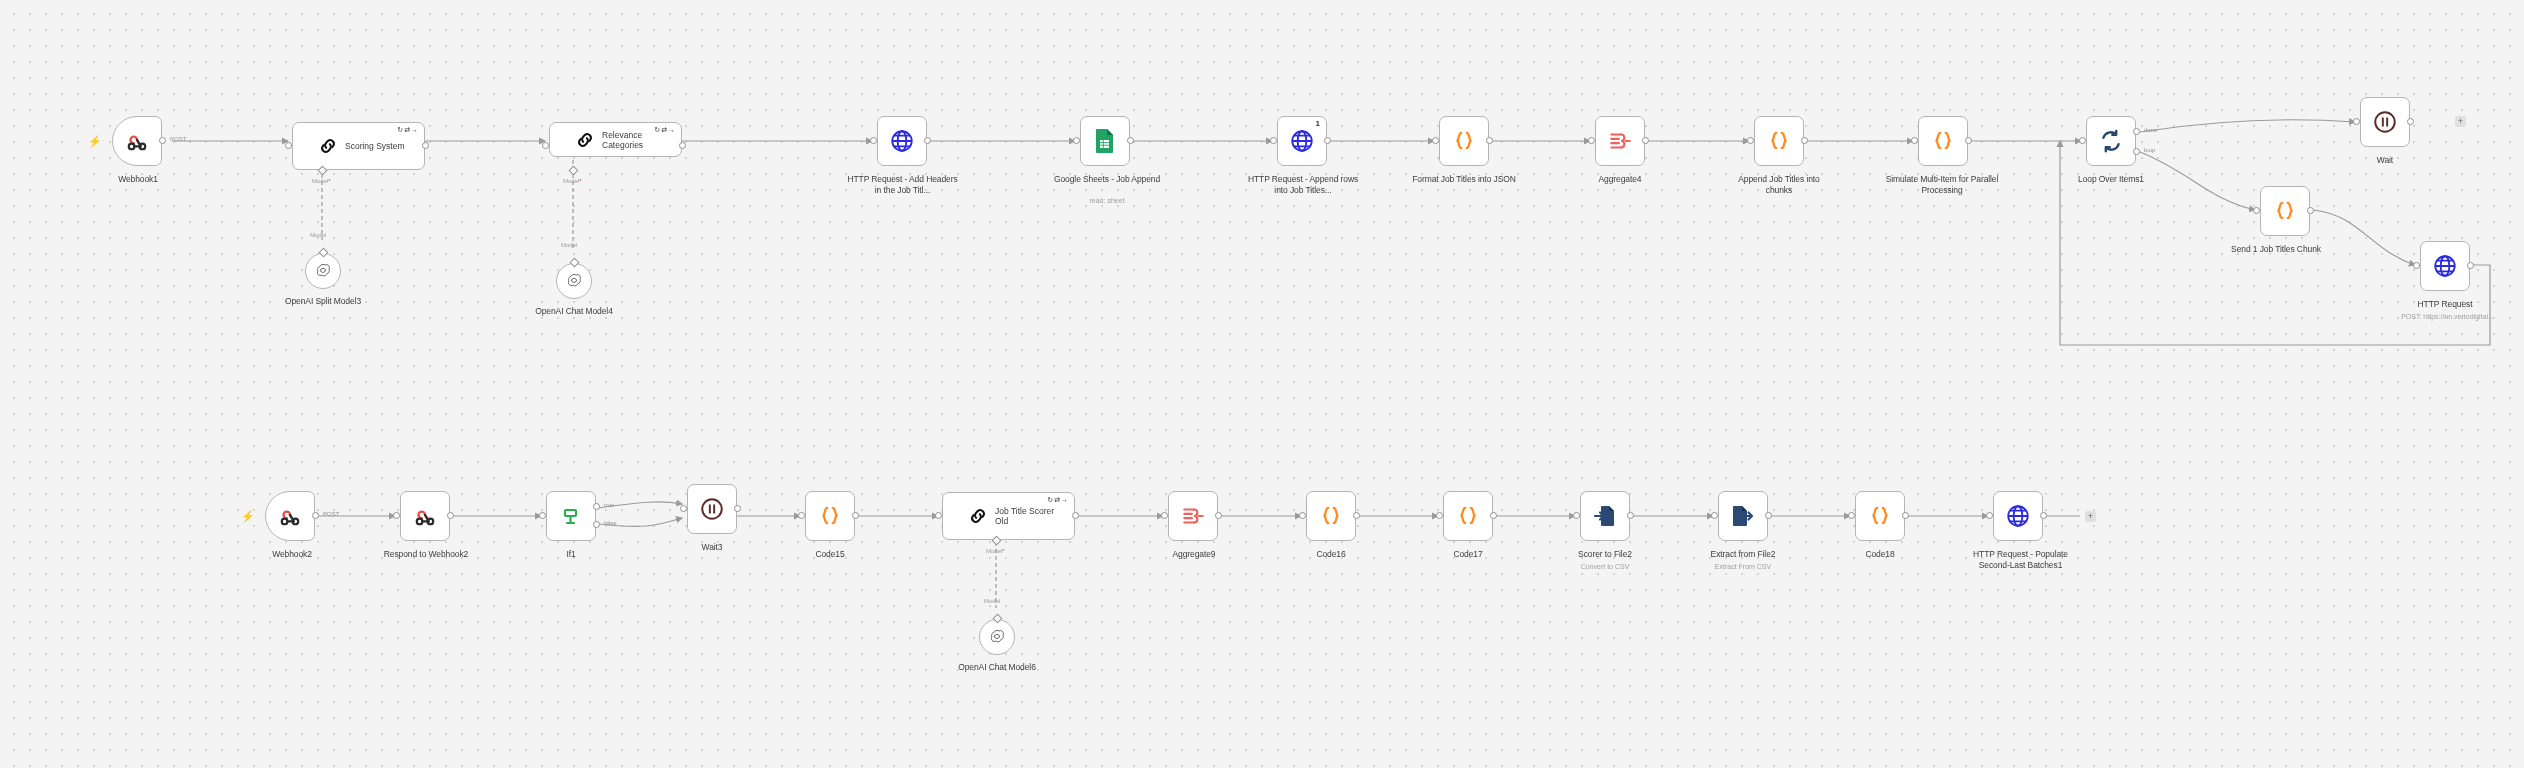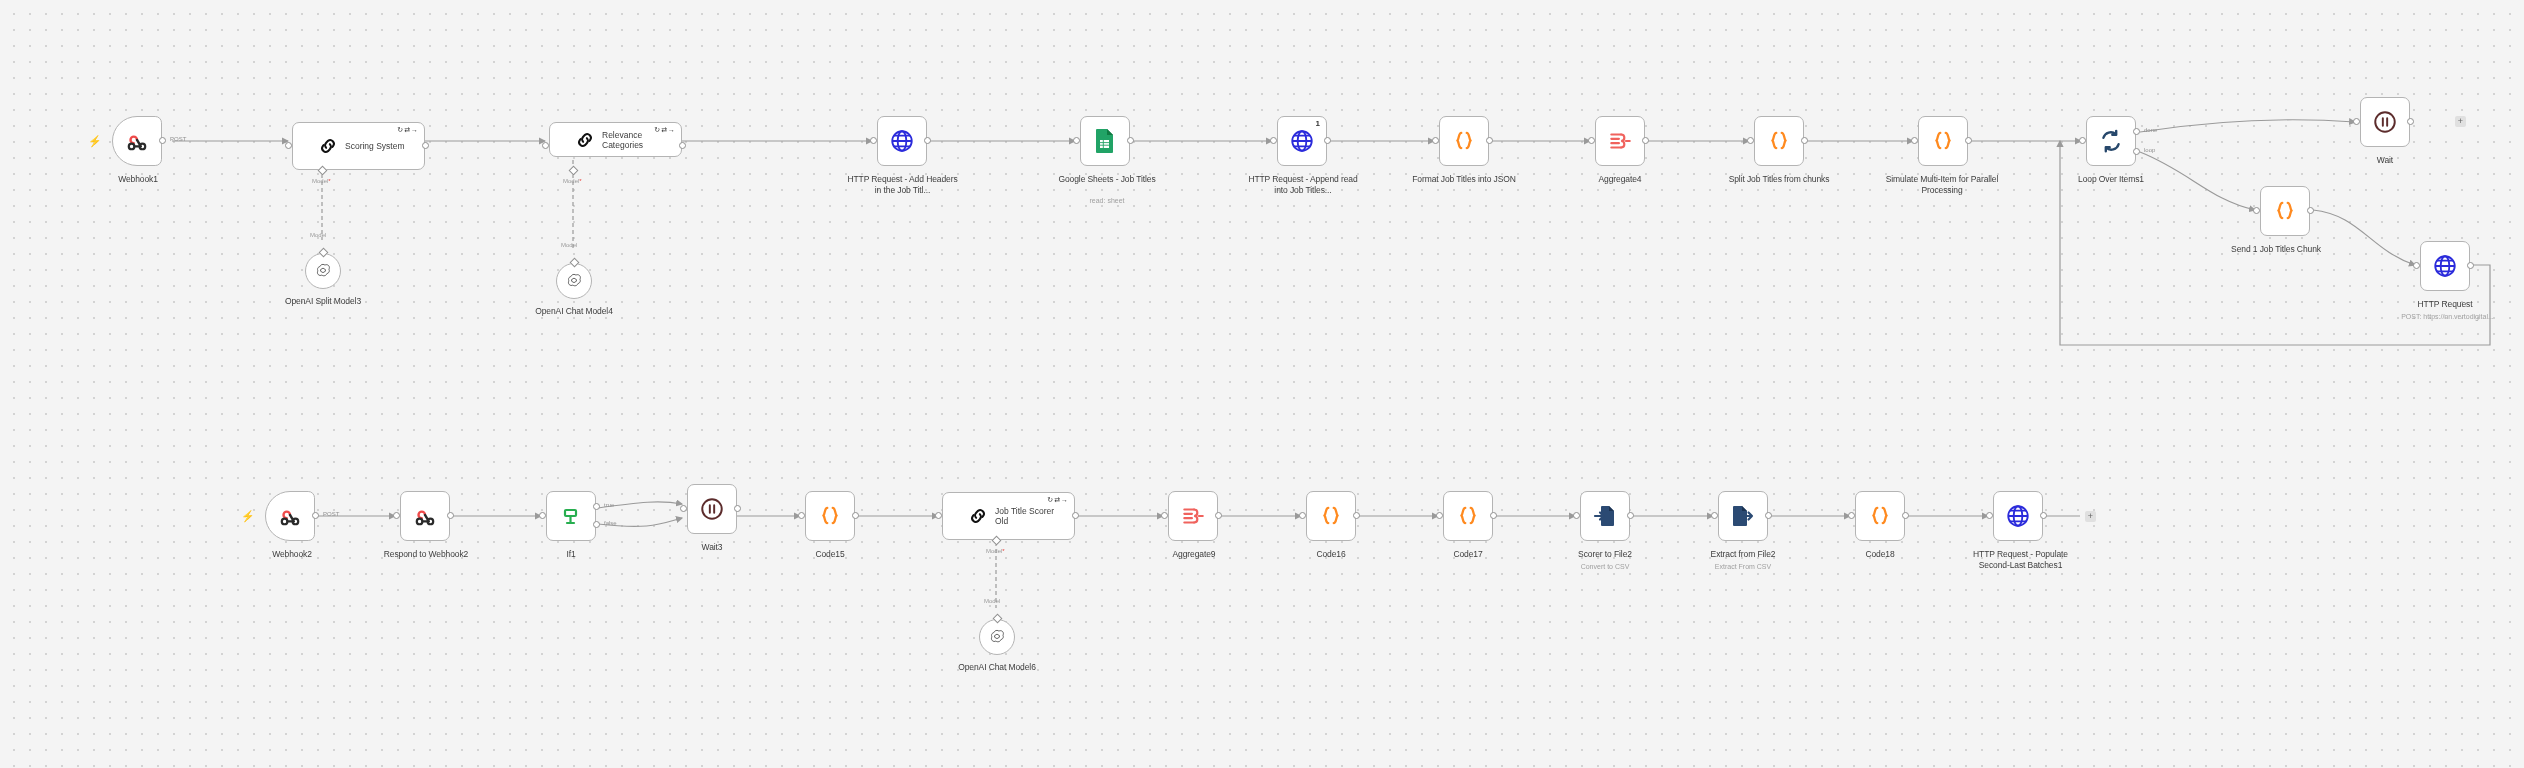--- a/index.html
+++ b/index.html
@@ -266,34 +266,34 @@
     <svg class="ic" width="24" height="26" viewBox="0 0 22 26">
       <path d="M3 1h10l6 6v17a1 1 0 0 1-1 1H3a1 1 0 0 1-1-1V2a1 1 0 0 1 1-1z" fill="#21a366"></path>
       <path d="M13 1l6 6h-6z" fill="#15build" opacity="0.25"></path>
       <path d="M13 1l6 6h-6z" fill="#0f7b42"></path>
       <rect x="6" y="12" width="9" height="8" fill="#fff"></rect>
       <path d="M6 14.6h9M6 17.2h9M9.3 12v8" stroke="#21a366" stroke-width="0.9"></path>
     </svg>
   </div>
   <span class="port" style="left:1073px;top:137px"></span>
   <span class="port" style="left:1127px;top:137px"></span>
-  <div class="label" style="left:1052px;top:174px;width:110px">Google Sheets - Job Titles</div>
+  <div class="label" style="left:1052px;top:174px;width:110px">Google Sheets - Job Append</div>
   <div class="sublabel" style="left:1052px;top:196px;width:110px">read: sheet</div>
 
   <div class="node sq" style="left:1277px;top:116px">
     <svg class="ic" width="26" height="26" viewBox="0 0 24 24">
       <circle cx="12" cy="12" r="9" fill="none" stroke="#2b2bdb" stroke-width="1.7"></circle>
       <ellipse cx="12" cy="12" rx="4" ry="9" fill="none" stroke="#2b2bdb" stroke-width="1.7"></ellipse>
       <path d="M3 12h18M4.5 7h15M4.5 17h15" stroke="#2b2bdb" stroke-width="1.7"></path>
     </svg>
     <span class="badge">1</span>
   </div>
   <span class="port" style="left:1270px;top:137px"></span>
   <span class="port" style="left:1324px;top:137px"></span>
-  <div class="label" style="left:1243px;top:174px;width:120px">HTTP Request - Append read into Job Titles...</div>
+  <div class="label" style="left:1243px;top:174px;width:120px">HTTP Request - Append rows into Job Titles...</div>
 
   <div class="node sq" style="left:1439px;top:116px">
     <svg class="ic" width="26" height="26" viewBox="0 0 24 24">
       <path d="M9.5 4.5C7 4.5 7.6 9.3 6 11.5c1.6 2.2 1 7 3.5 7" fill="none" stroke="#ff8a1f" stroke-width="2.1" stroke-linecap="round"></path>
       <path d="M14.5 4.5c2.5 0 1.9 4.8 3.5 7-1.6 2.2-1 7-3.5 7" fill="none" stroke="#ff8a1f" stroke-width="2.1" stroke-linecap="round"></path>
     </svg>
   </div>
   <span class="port" style="left:1432px;top:137px"></span>
   <span class="port" style="left:1486px;top:137px"></span>
   <div class="label" style="left:1409px;top:174px;width:110px">Format Job Titles into JSON</div>
@@ -310,21 +310,21 @@
   <div class="label" style="left:1572px;top:174px;width:96px">Aggregate4</div>
 
   <div class="node sq" style="left:1754px;top:116px">
     <svg class="ic" width="26" height="26" viewBox="0 0 24 24">
       <path d="M9.5 4.5C7 4.5 7.6 9.3 6 11.5c1.6 2.2 1 7 3.5 7" fill="none" stroke="#ff8a1f" stroke-width="2.1" stroke-linecap="round"></path>
       <path d="M14.5 4.5c2.5 0 1.9 4.8 3.5 7-1.6 2.2-1 7-3.5 7" fill="none" stroke="#ff8a1f" stroke-width="2.1" stroke-linecap="round"></path>
     </svg>
   </div>
   <span class="port" style="left:1747px;top:137px"></span>
   <span class="port" style="left:1801px;top:137px"></span>
-  <div class="label" style="left:1724px;top:174px;width:110px">Split Job Titles from chunks</div>
+  <div class="label" style="left:1724px;top:174px;width:110px">Append Job Titles into chunks</div>
 
   <div class="node sq" style="left:1918px;top:116px">
     <svg class="ic" width="26" height="26" viewBox="0 0 24 24">
       <path d="M9.5 4.5C7 4.5 7.6 9.3 6 11.5c1.6 2.2 1 7 3.5 7" fill="none" stroke="#ff8a1f" stroke-width="2.1" stroke-linecap="round"></path>
       <path d="M14.5 4.5c2.5 0 1.9 4.8 3.5 7-1.6 2.2-1 7-3.5 7" fill="none" stroke="#ff8a1f" stroke-width="2.1" stroke-linecap="round"></path>
     </svg>
   </div>
   <span class="port" style="left:1911px;top:137px"></span>
   <span class="port" style="left:1965px;top:137px"></span>
   <div class="label" style="left:1882px;top:174px;width:120px">Simulate Multi-Item for Parallel Processing</div>

